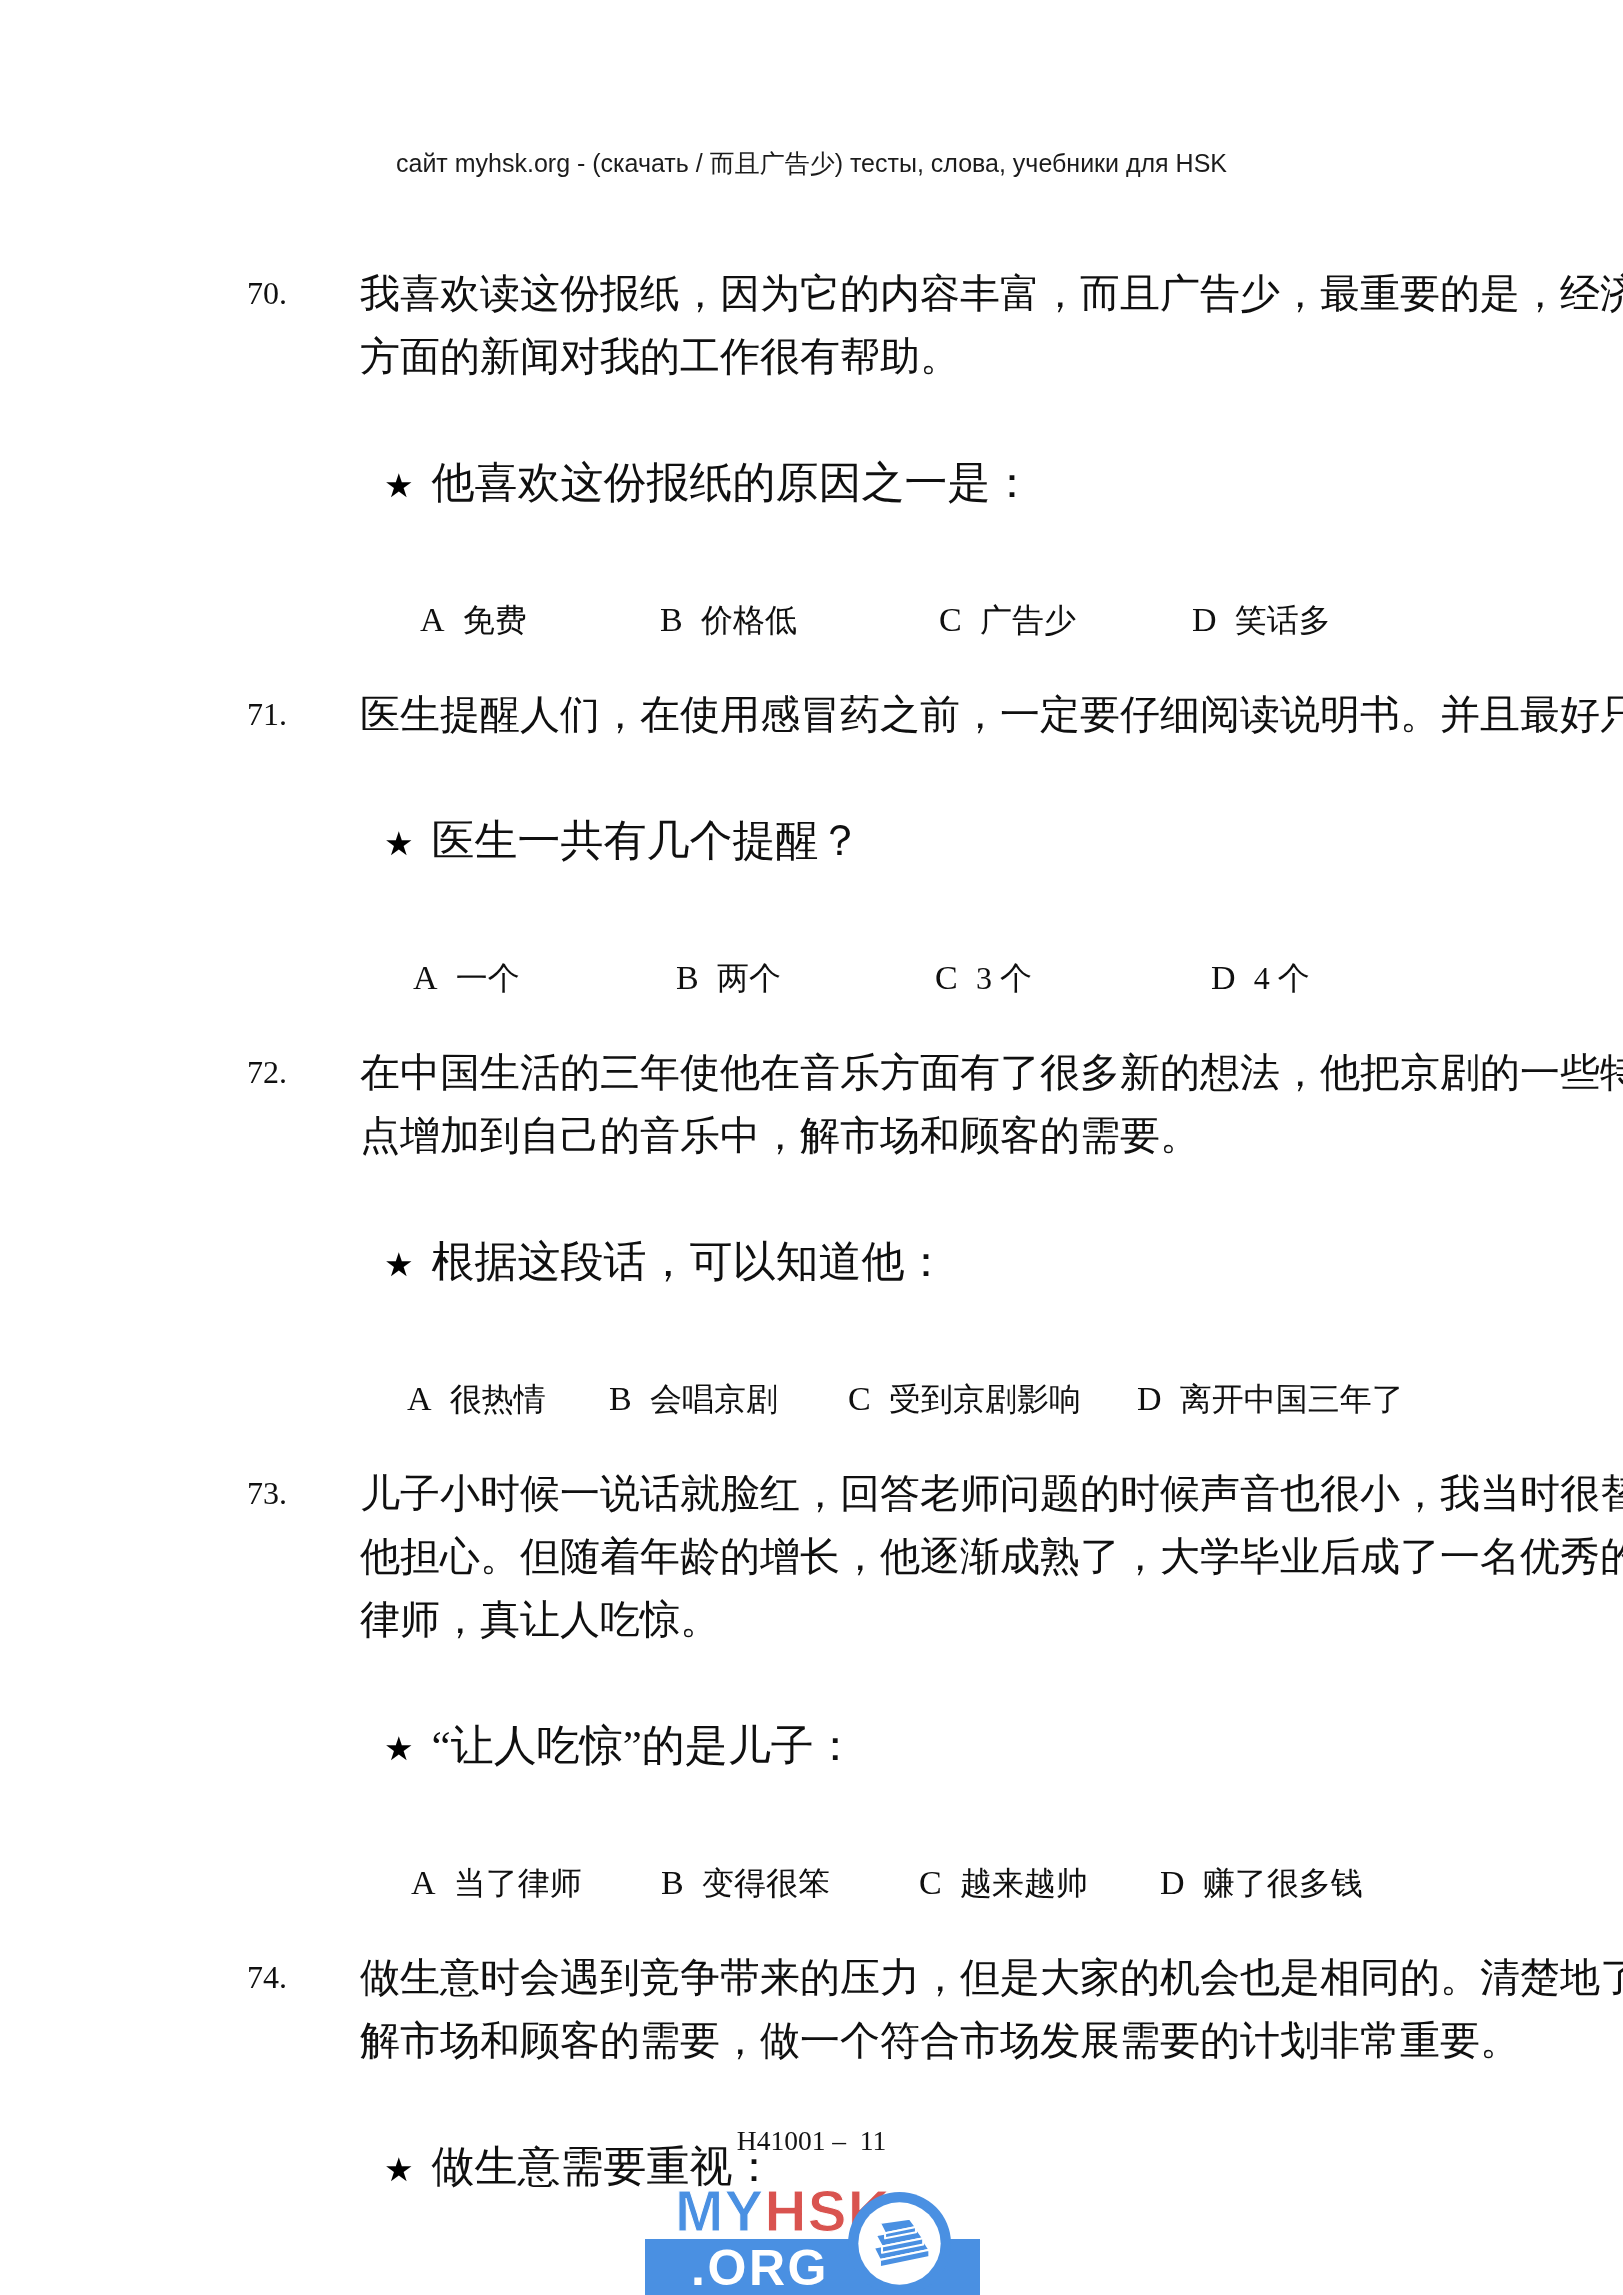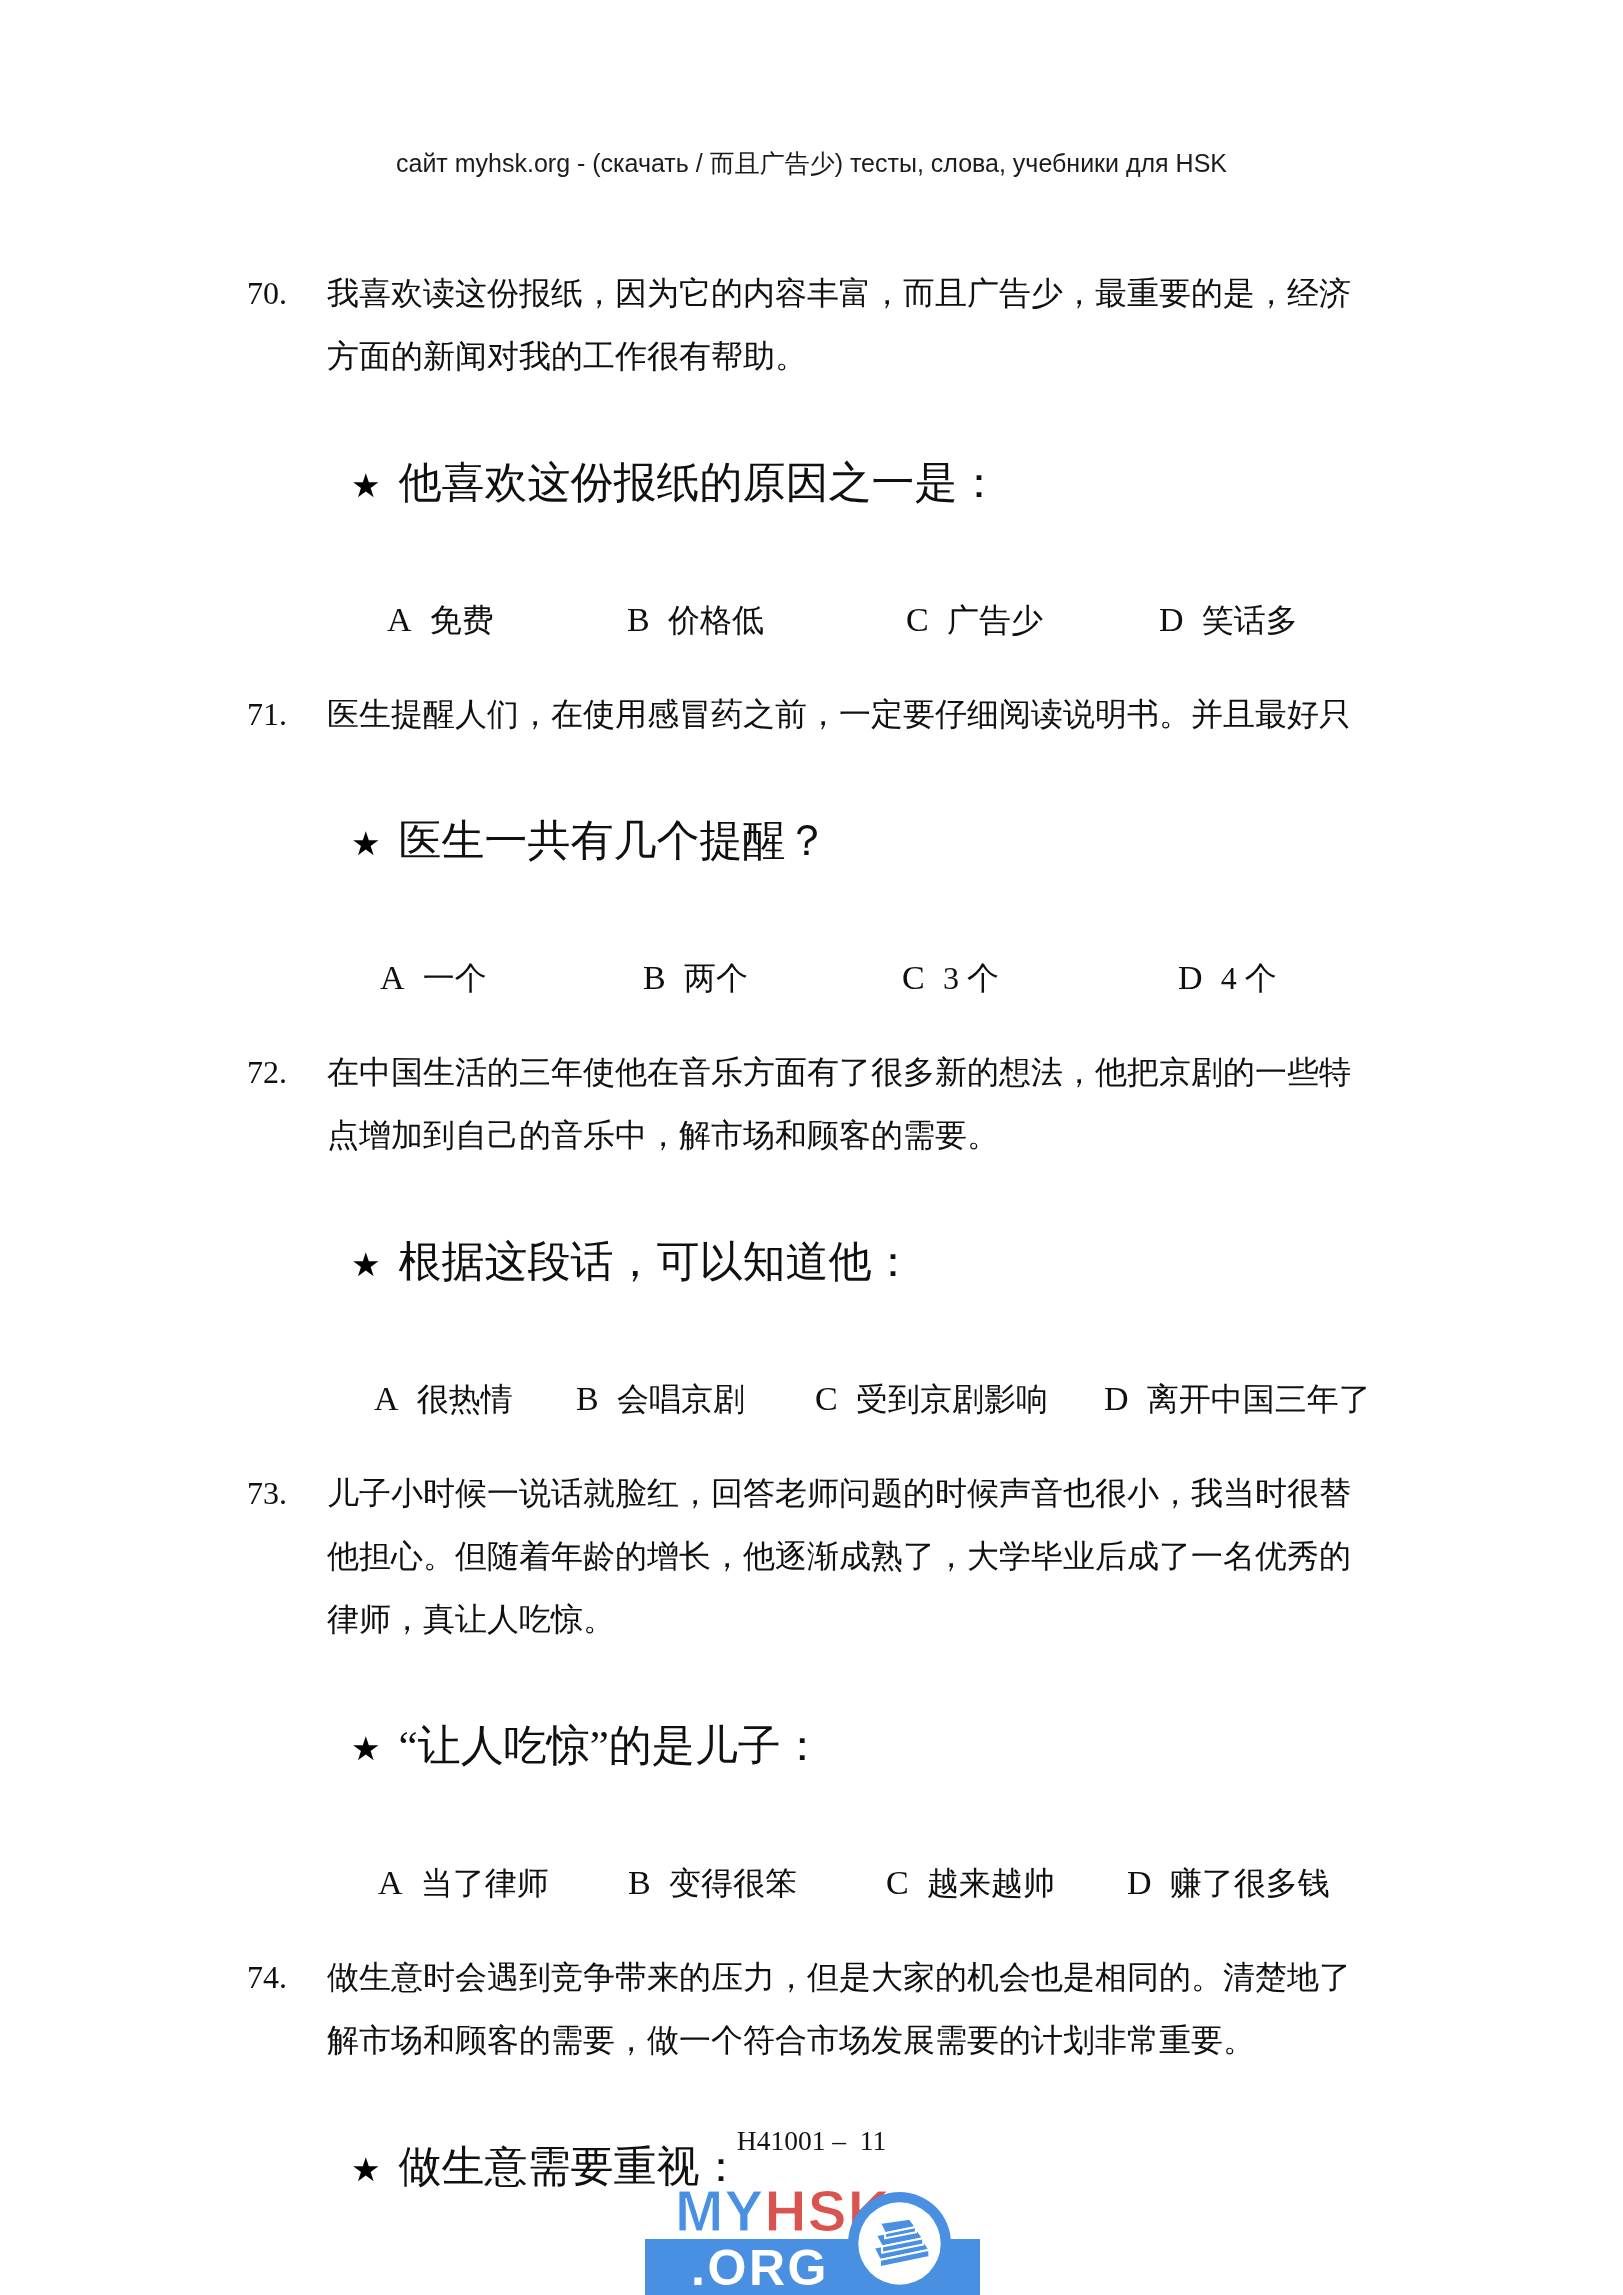--- a/index.html
+++ b/index.html
@@ -7,23 +7,23 @@
     position:relative; width:1623px; height:2295px; margin:0 auto;
     background:#ffffff; overflow:hidden;
     font-family:"Liberation Serif","DejaVu Serif",serif; color:#101010;
   }
   .site-header {
     position:absolute; top:147px; left:0; width:100%;
     text-align:center; font-family:"Liberation Sans","DejaVu Sans",sans-serif;
     font-size:25px; color:#1c1c1c;
   }
   .questions { position:absolute; top:262px; left:0; width:100%; }
-  .question { position:relative; margin-bottom:32px; }
+  .question { position:relative; margin-bottom:32px;padding-left:33px; }
   .qnum { position:absolute; left:247px; top:0; font-size:32px; line-height:63px; }
-  .qline { padding-left:327px; font-size:32px; line-height:63px; white-space:pre; }
+  .qline { padding-left:327px; font-size:40px; line-height:63px; white-space:pre; }
   .starline { padding-left:330px; line-height:63px; white-space:pre; }
   .star { font-family:"DejaVu Sans","Liberation Sans",sans-serif; font-size:33px; color:#000; }
   .prompt { font-size:43px; margin-left:18px; }
   .options { position:relative; height:63px; }
   .opt { position:absolute; top:0; line-height:63px; white-space:pre; font-size:32px; }
   .letter { font-size:34px; }
   .otext { margin-left:18.3px; }
   .footer-code {
     position:absolute; top:2125px; left:0; width:100%;
     text-align:center; font-size:27.5px; white-space:pre; color:#141414;

